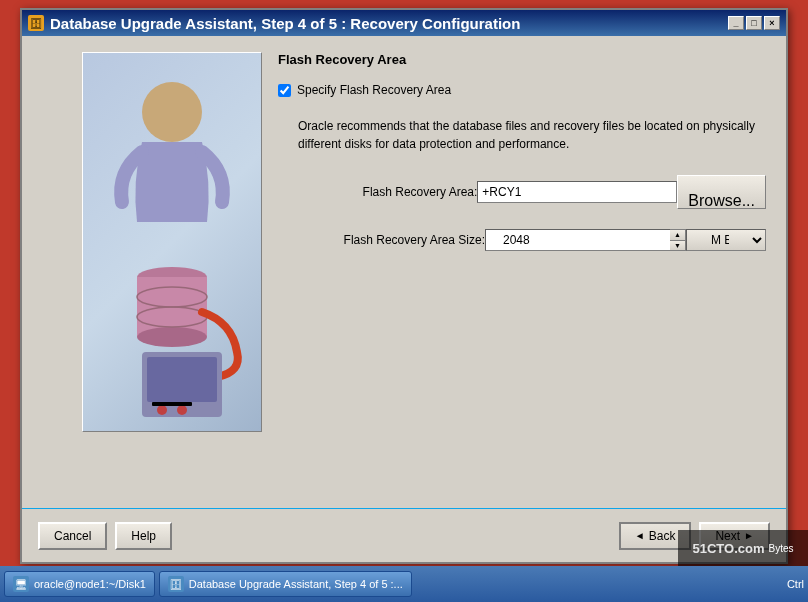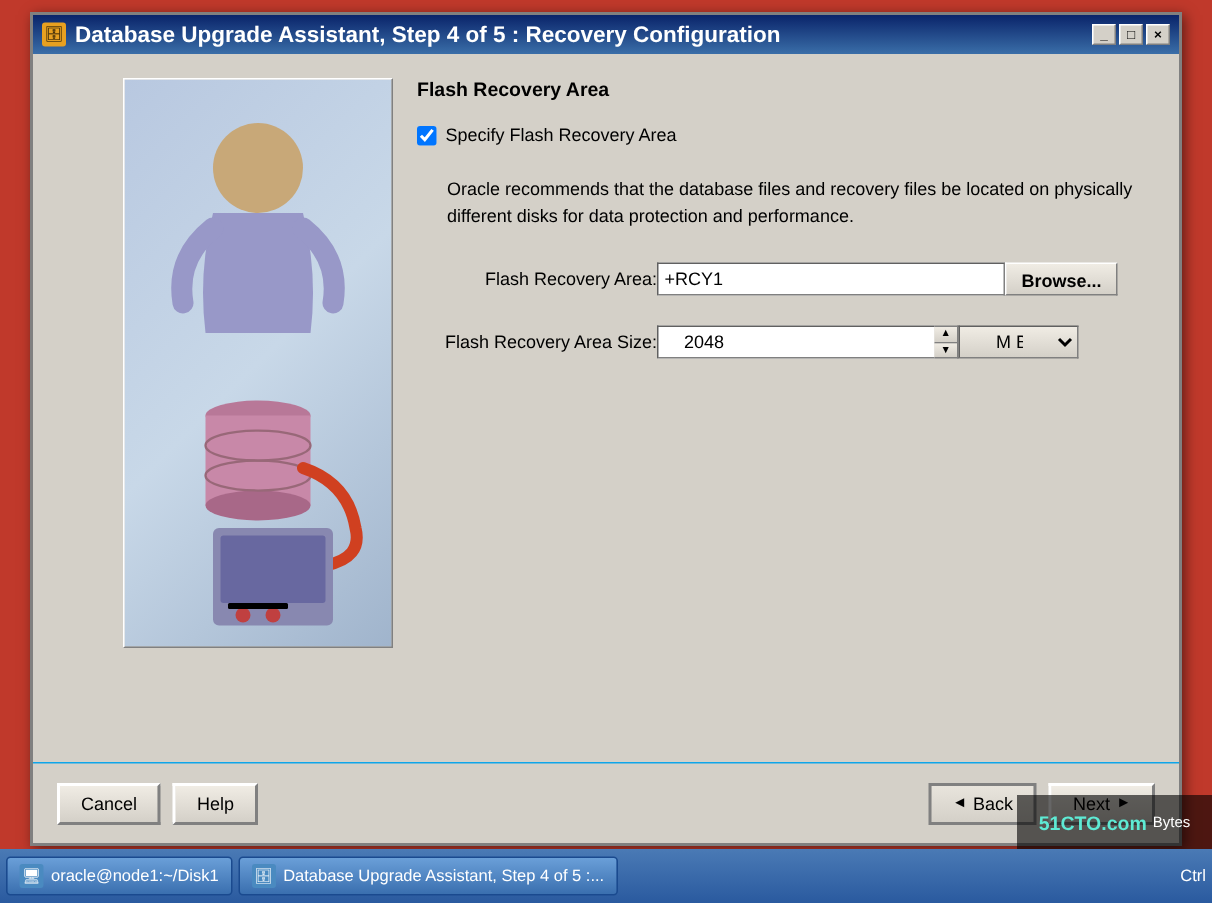--- a/index.html
+++ b/index.html
@@ -71,21 +71,21 @@
       width: 130px;
       height: 36px;
       background: rgba(0,0,0,0.6);
       display: flex;
       align-items: center;
       justify-content: center;
       z-index: 50;
     }
 
     .watermark-text {
-      color: #5eead4;
+      color: #e5e5e5;
       font-size: 13px;
       font-weight: bold;
     }
 
     .watermark-sub {
       color: white;
       font-size: 10px;
       margin-left: 4px;
     }
 
@@ -223,50 +223,50 @@
       line-height: 1.5;
       margin-left: 20px;
       margin-bottom: 10px;
     }
 
     .form-row {
       display: flex;
       align-items: center;
       gap: 0;
       margin-bottom: 8px;
+      justify-content: flex-end;
     }
 
     .form-label {
       font-size: 12px;
       color: #000;
       width: 160px;
       text-align: right;
     }
 
     .form-input {
-      width: 232px;
+      width: 200px;
       height: 22px;
       background: white;
       border: 1px solid #808080;
       border-top-color: #606060;
       border-left-color: #606060;
       padding: 2px 4px;
       font-size: 12px;
     }
 
     .browse-btn {
       height: 22px;
-      padding: 4px 10px;
+      padding: 16px 10px;
       background: linear-gradient(to bottom, #f0ece4, #d4d0c8);
       border: 1px solid #808080;
       border-top-color: #fff;
       border-left-color: #fff;
       cursor: pointer;
-      font-size: 12px;
-      font-weight: bold;
+      font-size: 16px;
     }
 
     .spinner-container {
       display: flex;
       align-items: center;
     }
 
     .spinner-input {
       width: 185px;
       height: 22px;

